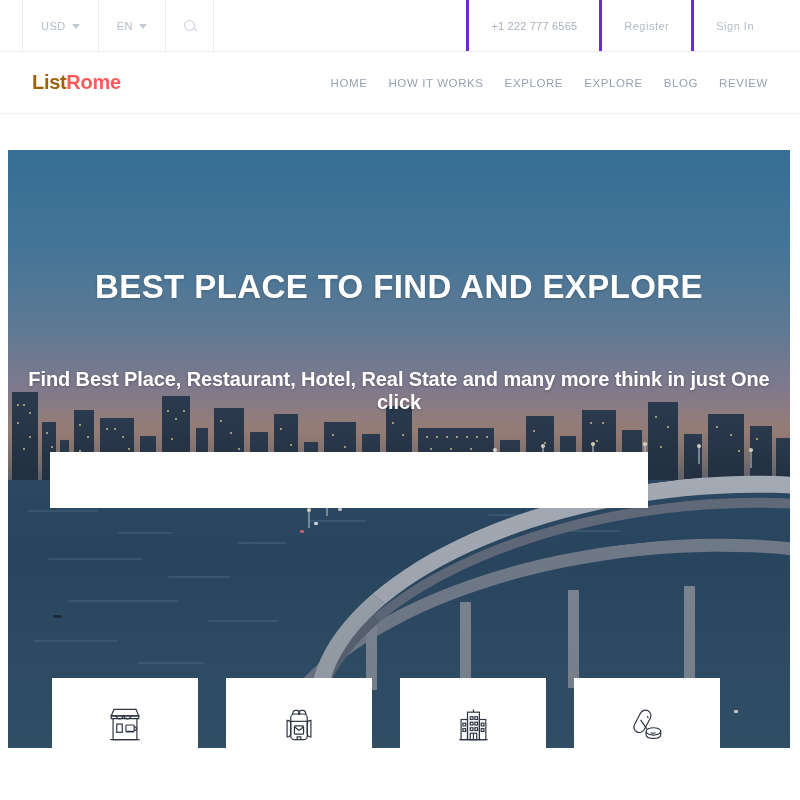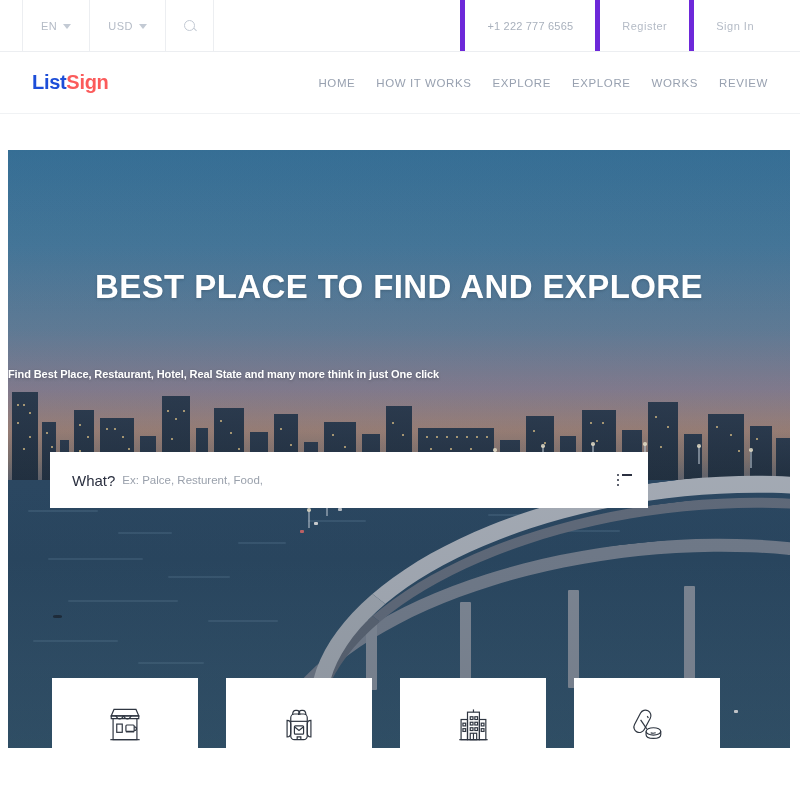--- a/index.html
+++ b/index.html
@@ -32,21 +32,21 @@
     gap: 6px;
     padding: 0 18px;
     border-right: 1px solid #eceef1;
     font-size: 11px;
     letter-spacing: .5px;
     color: #b4bbc6;
     cursor: pointer;
     white-space: nowrap;
   }
   .topbar-left .tb-cell:first-child { border-left: 1px solid #eceef1; }
-  .topbar-right .tb-cell { border-right: none; border-left: 5px solid #6d28d9; padding: 16px 22px; }
+  .topbar-right .tb-cell { border-right: none; border-left: 3px solid #6d28d9; padding: 16px 22px; }
   .topbar-right .tb-cell:last-child { padding-right: 16px; }
 
   .caret {
     width: 0; height: 0;
     border-left: 4.5px solid transparent;
     border-right: 4.5px solid transparent;
     border-top: 5px solid #c3cad4;
     display: inline-block;
     margin-top: 1px;
   }
@@ -75,21 +75,21 @@
     align-items: center;
     padding: 0 22px;
     border-bottom: 1px solid #f0f2f4;
   }
   .logo {
     font-size: 20px;
     font-weight: bold;
     letter-spacing: -.3px;
     margin-left: 10px;
   }
-  .logo .a { color: #1d4ed8; }
+  .logo .a { color: #a16207; }
   .logo .b { color: #fb5b5b; }
 
   .menu {
     margin-left: auto;
     display: flex;
     align-items: center;
     gap: 21px;
     margin-right: 10px;
   }
   .menu-item {
@@ -236,23 +236,23 @@
     font-size: 33px;
     font-weight: bold;
     line-height: 43px;
     letter-spacing: .4px;
     text-shadow: 0 1px 3px rgba(0,0,0,.18);
   }
   .hero-sub {
     position: absolute;
     top: 218px;
     left: 0; right: 0;
-    text-align: left;
+    text-align: center;
     color: #ffffff;
-    font-size: 11px;
+    font-size: 20px;
     font-weight: bold;
     letter-spacing: -.1px;
     text-shadow: 0 1px 3px rgba(0,0,0,.25);
   }
 
   
   .searchbar {
     position: absolute;
     top: 302px;
     left: 42px;
@@ -383,25 +383,25 @@
     cursor: pointer;
   }
   .card svg { display: block; }
 </style>
 </head>
 <body>
 
 <div class="topbar">
   <div class="topbar-left">
     <div class="tb-cell">
+      <span>USD</span>
+      <span class="caret"></span>
+    </div>
+    <div class="tb-cell">
       <span>EN</span>
-      <span class="caret"></span>
-    </div>
-    <div class="tb-cell">
-      <span>USD</span>
       <span class="caret"></span>
     </div>
     <div class="tb-cell">
       <span class="mag"></span>
     </div>
   </div>
   <div class="topbar-right">
     <div class="tb-cell tb-phone">
       <span>+1 222 777 6565</span>
     </div>
@@ -409,28 +409,28 @@
       <span>Register</span>
     </div>
     <div class="tb-cell">
       <span>Sign In</span>
     </div>
   </div>
 </div>
 
 <div class="navbar">
   <div class="logo">
-    <span class="a">List</span><span class="b">Sign</span>
+    <span class="a">List</span><span class="b">Rome</span>
   </div>
   <div class="menu">
     <div class="menu-item">HOME</div>
     <div class="menu-item">HOW IT WORKS</div>
     <div class="menu-item">EXPLORE</div>
     <div class="menu-item">EXPLORE</div>
-    <div class="menu-item">WORKS</div>
+    <div class="menu-item">BLOG</div>
     <div class="menu-item">REVIEW</div>
   </div>
 </div>
 
 <div class="hero">
 
   <div class="hero-bg"></div>
 
   <div class="water">
     <div class="ripple" style="left:20px;  top:30px;  width:70px;"></div>
@@ -583,32 +583,20 @@
 
   <div class="hero-content">
     <div class="hero-title">
       <div>BEST PLACE TO FIND AND EXPLORE</div>
     </div>
     <div class="hero-sub">Find Best Place, Restaurant, Hotel, Real State and many more think in just One click</div>
 
     <div class="searchbar">
       <div class="search-fields">
 
-        <div class="field">
-          <span class="field-label">What?</span>
-          <input class="field-input" type="text" placeholder="Ex: Palce, Resturent, Food," style="">
-          <span class="ic-list">
-            <i></i>
-              <i></i>
-              <i></i>
-            <span></span>
-              <span></span>
-              <span></span>
-          </span>
-        </div>
 
 
       </div>
     </div>
 
     <div class="cards">
 
       <div class="card">
         <svg width="44" height="44" viewBox="0 0 48 48" fill="none" stroke="#2f3641" stroke-width="1.3">
           <path d="M9 14 L12 7 H36 L39 14 Z"></path>

